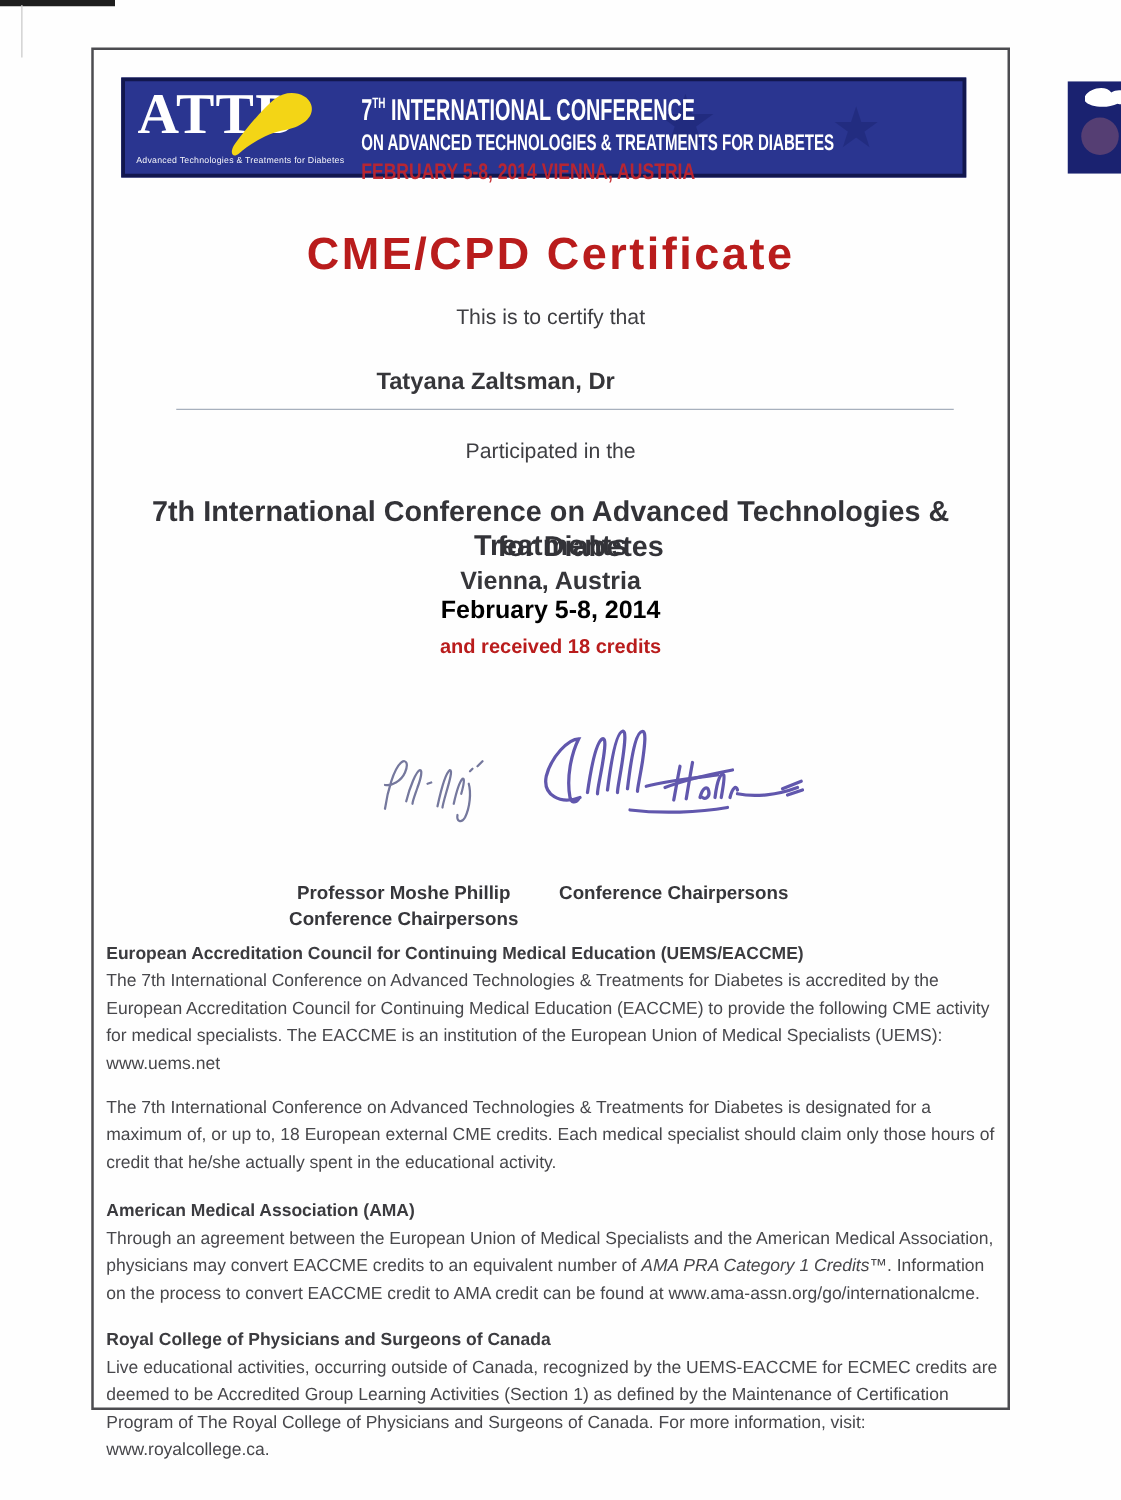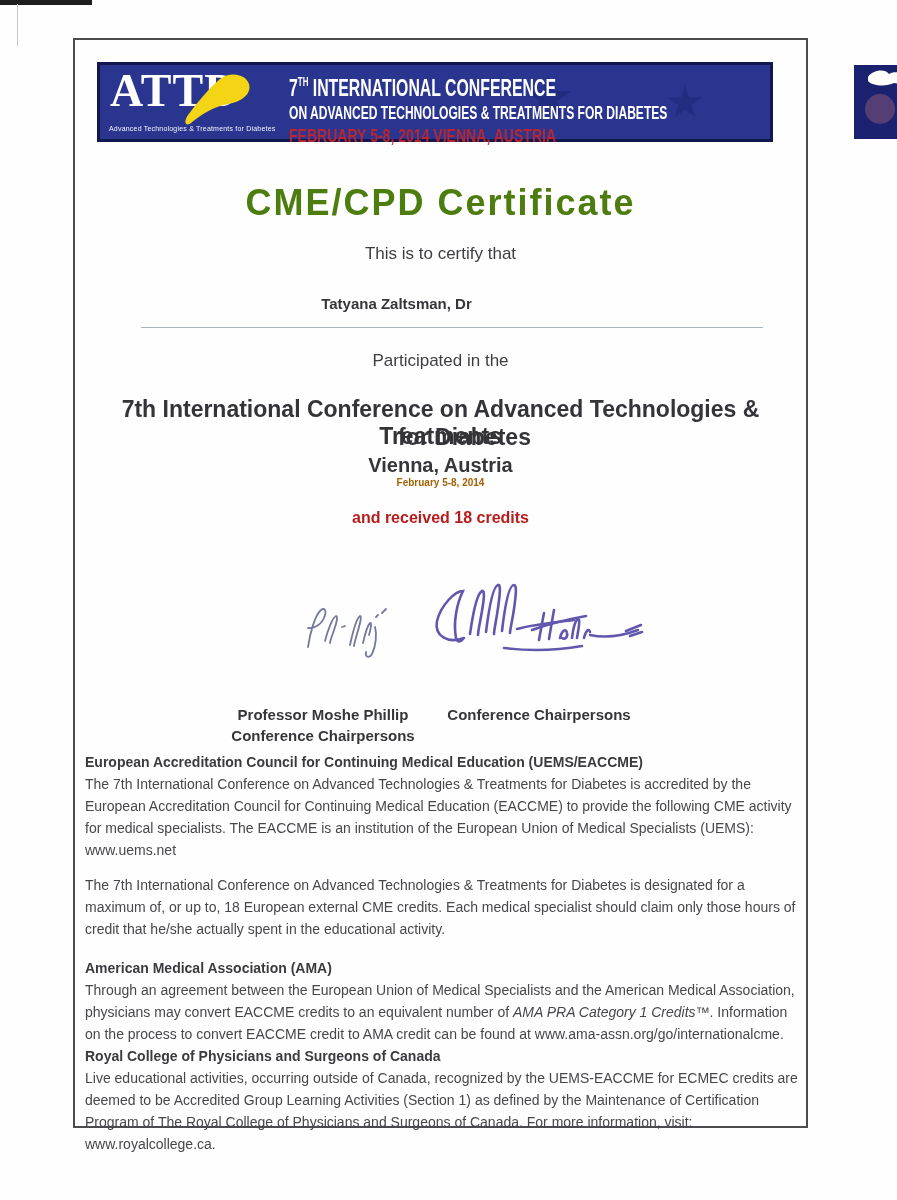--- a/index.html
+++ b/index.html
@@ -29,50 +29,50 @@
   .star2{left:392px;top:14px;font-size:40px;opacity:.5;}
   .b-line{white-space:nowrap;transform-origin:left top;color:#fff;font-weight:bold;position:relative;z-index:2;}
   .b-line1{font-size:24px;line-height:26px;transform:scaleX(.66);}
   .b-line1 sup{font-size:12px;vertical-align:10px;}
   .b-line2{font-size:18px;line-height:20px;margin-top:2px;transform:scaleX(.67);}
   .b-line3{font-size:18px;line-height:20px;margin-top:3px;color:#c4252b;transform:scaleX(.78);opacity:.92;}
   .building{position:relative;width:138px;flex:0 0 138px;}
 
   
   .cline{position:absolute;left:73px;width:735px;text-align:center;}
-  .title{top:182px;font-size:36px;font-weight:bold;letter-spacing:2px;color:#4d7c0f;}
+  .title{top:182px;font-size:36px;font-weight:bold;letter-spacing:2px;color:#b91c1c;}
   .certify{top:244px;font-size:17px;color:#3e3e42;}
-  .recipient{top:295px;font-size:15px;font-weight:bold;color:#36363a;transform:translateX(-44px);text-align:center;}
+  .recipient{top:295px;font-size:19px;font-weight:bold;color:#36363a;transform:translateX(-44px);text-align:center;}
   .name-rule{position:absolute;left:141px;top:327px;width:622px;height:1px;background:#a7b0bd;}
   .participated{top:351px;font-size:17px;color:#3e3e42;}
   .conf1{top:396px;font-size:23px;font-weight:bold;color:#333338;}
   .conf2{top:424px;font-size:23px;font-weight:bold;color:#333338;padding-left:24px;}
   .loc{top:454px;font-size:20px;font-weight:bold;color:#36363a;}
-  .dates{top:477px;font-size:10px;font-weight:bold;color:#a16207;}
+  .dates{top:477px;font-size:20px;font-weight:bold;color:#000000;}
   .credits{top:509px;font-size:16px;font-weight:bold;color:#b91c1c;}
 
   
   .sig{position:absolute;}
   .sig-left{left:298px;top:603px;}
   .sig-right{left:424px;top:580px;}
 
   
   .signatory{position:absolute;top:704px;text-align:center;font-size:15px;font-weight:bold;
              line-height:21px;color:#36363a;}
   .signatory-1{left:213px;width:220px;}
   .signatory-2{left:427px;width:224px;}
 
   
   .sections{position:absolute;left:85px;top:751px;width:718px;font-size:14px;line-height:22px;
             color:#47474b;text-align:left;}
   .sec-heading{font-weight:bold;color:#3b3b3f;}
   .sec{margin:0;}
   .sec2{margin-top:13px;}
   .sec3{margin-top:17px;}
-  .sec4{}
+  .sec4{margin-top:15px;}
   .it{font-style:italic;}
 </style>
 </head>
 <body>
 
 <div class="page">
 
   <div class="scan-strip"></div>
   <div class="scan-line"></div>
   <div class="cert-border"></div>

